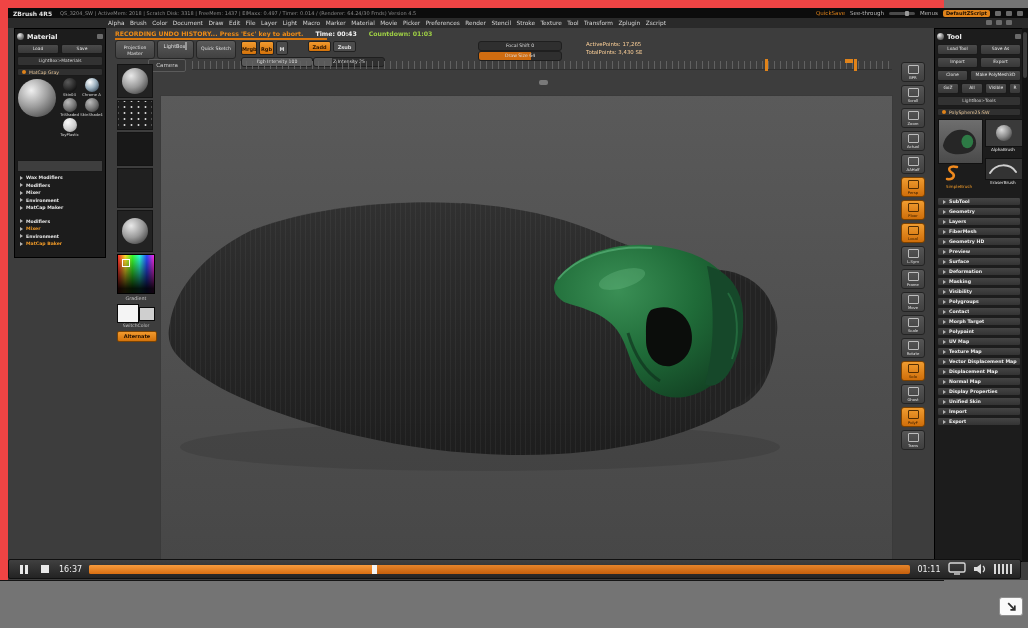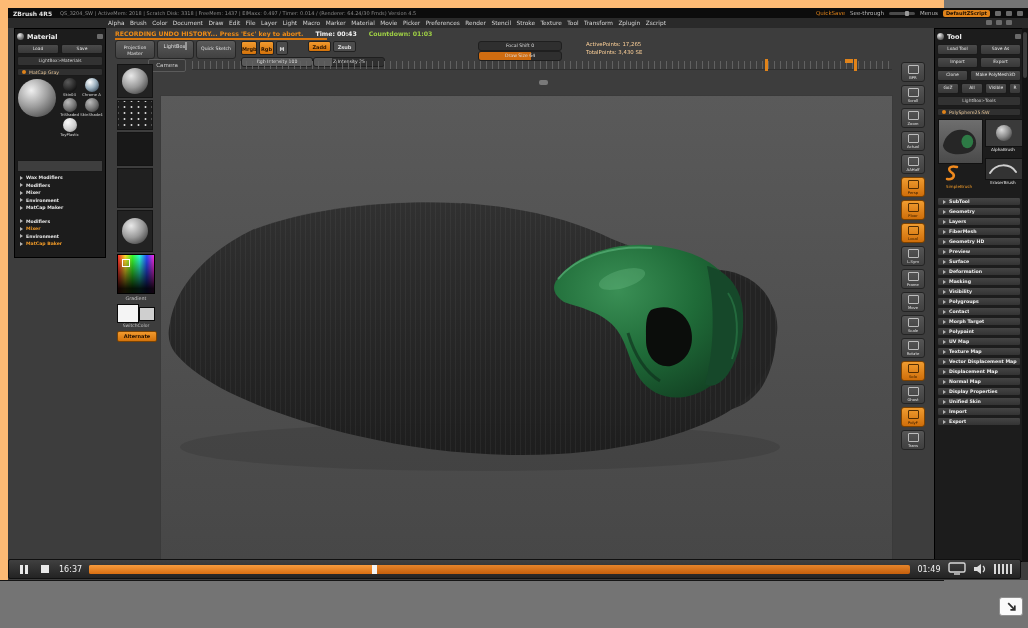--- a/index.html
+++ b/index.html
@@ -1,18 +1,18 @@
 <!DOCTYPE html>
 <html><head>
 <meta charset="utf-8">
 <style>
   html,body { margin:0; padding:0; background:#747474; }
   .stage { position:relative; width:1028px; height:628px; overflow:hidden; background:#747474;
            font-family:"DejaVu Sans","Liberation Sans",sans-serif; }
-  .video { position:absolute; left:0; top:0; width:944px; height:580px; background:#fdba74; border-bottom:1px solid #151515; }
+  .video { position:absolute; left:0; top:0; width:944px; height:580px; background:#ef4444; border-bottom:1px solid #151515; }
   .zb { position:absolute; left:8px; top:8px; width:1020px; height:572px; background:#3d3d3d; overflow:hidden; }
 
   
   .zb-title { position:absolute; left:0; top:0; width:100%; height:10px; background:#0c0c0c;
               display:flex; align-items:center; gap:8px; padding:0 5px; box-sizing:border-box; }
   .zb-title .app { color:#e6e6e6; font-size:6px; font-weight:bold; white-space:nowrap; }
   .zb-title .info { color:#8a8a8a; font-size:5px; white-space:nowrap; overflow:hidden; flex:1; }
   .t-right { display:flex; align-items:center; gap:5px; }
   .t-orange { color:#e0831a; font-size:5.5px; }
   .t-label { color:#bdbdbd; font-size:5.5px; }
@@ -699,21 +699,21 @@
         <span class="p-btn p-stop">
             <span></span>
           </span>
         <span class="p-time">16:37</span>
         <span class="p-track">
           <span class="p-loaded"></span>
           <span class="p-played" style="width: 35%;">
             <span class="p-head"></span>
           </span>
         </span>
-        <span class="p-time">01:49</span>
+        <span class="p-time">01:11</span>
         <span>
           <svg viewBox="0 0 18 13" width="18" height="13" xmlns="http://www.w3.org/2000/svg">
             <rect x="1" y="1" width="16" height="9" rx="1.5" fill="none" stroke="#d8d8d8" stroke-width="1.4"></rect>
             <line x1="6" y1="12" x2="12" y2="12" stroke="#d8d8d8" stroke-width="1.4"></line>
           </svg>
         </span>
         <span>
           <svg viewBox="0 0 14 12" width="14" height="12" xmlns="http://www.w3.org/2000/svg">
             <polygon points="1,4 4,4 8,1 8,11 4,8 1,8" fill="#dcdcdc"></polygon>
             <path d="M10 3 C12 5 12 7 10 9" stroke="#dcdcdc" stroke-width="1.3" fill="none"></path>

